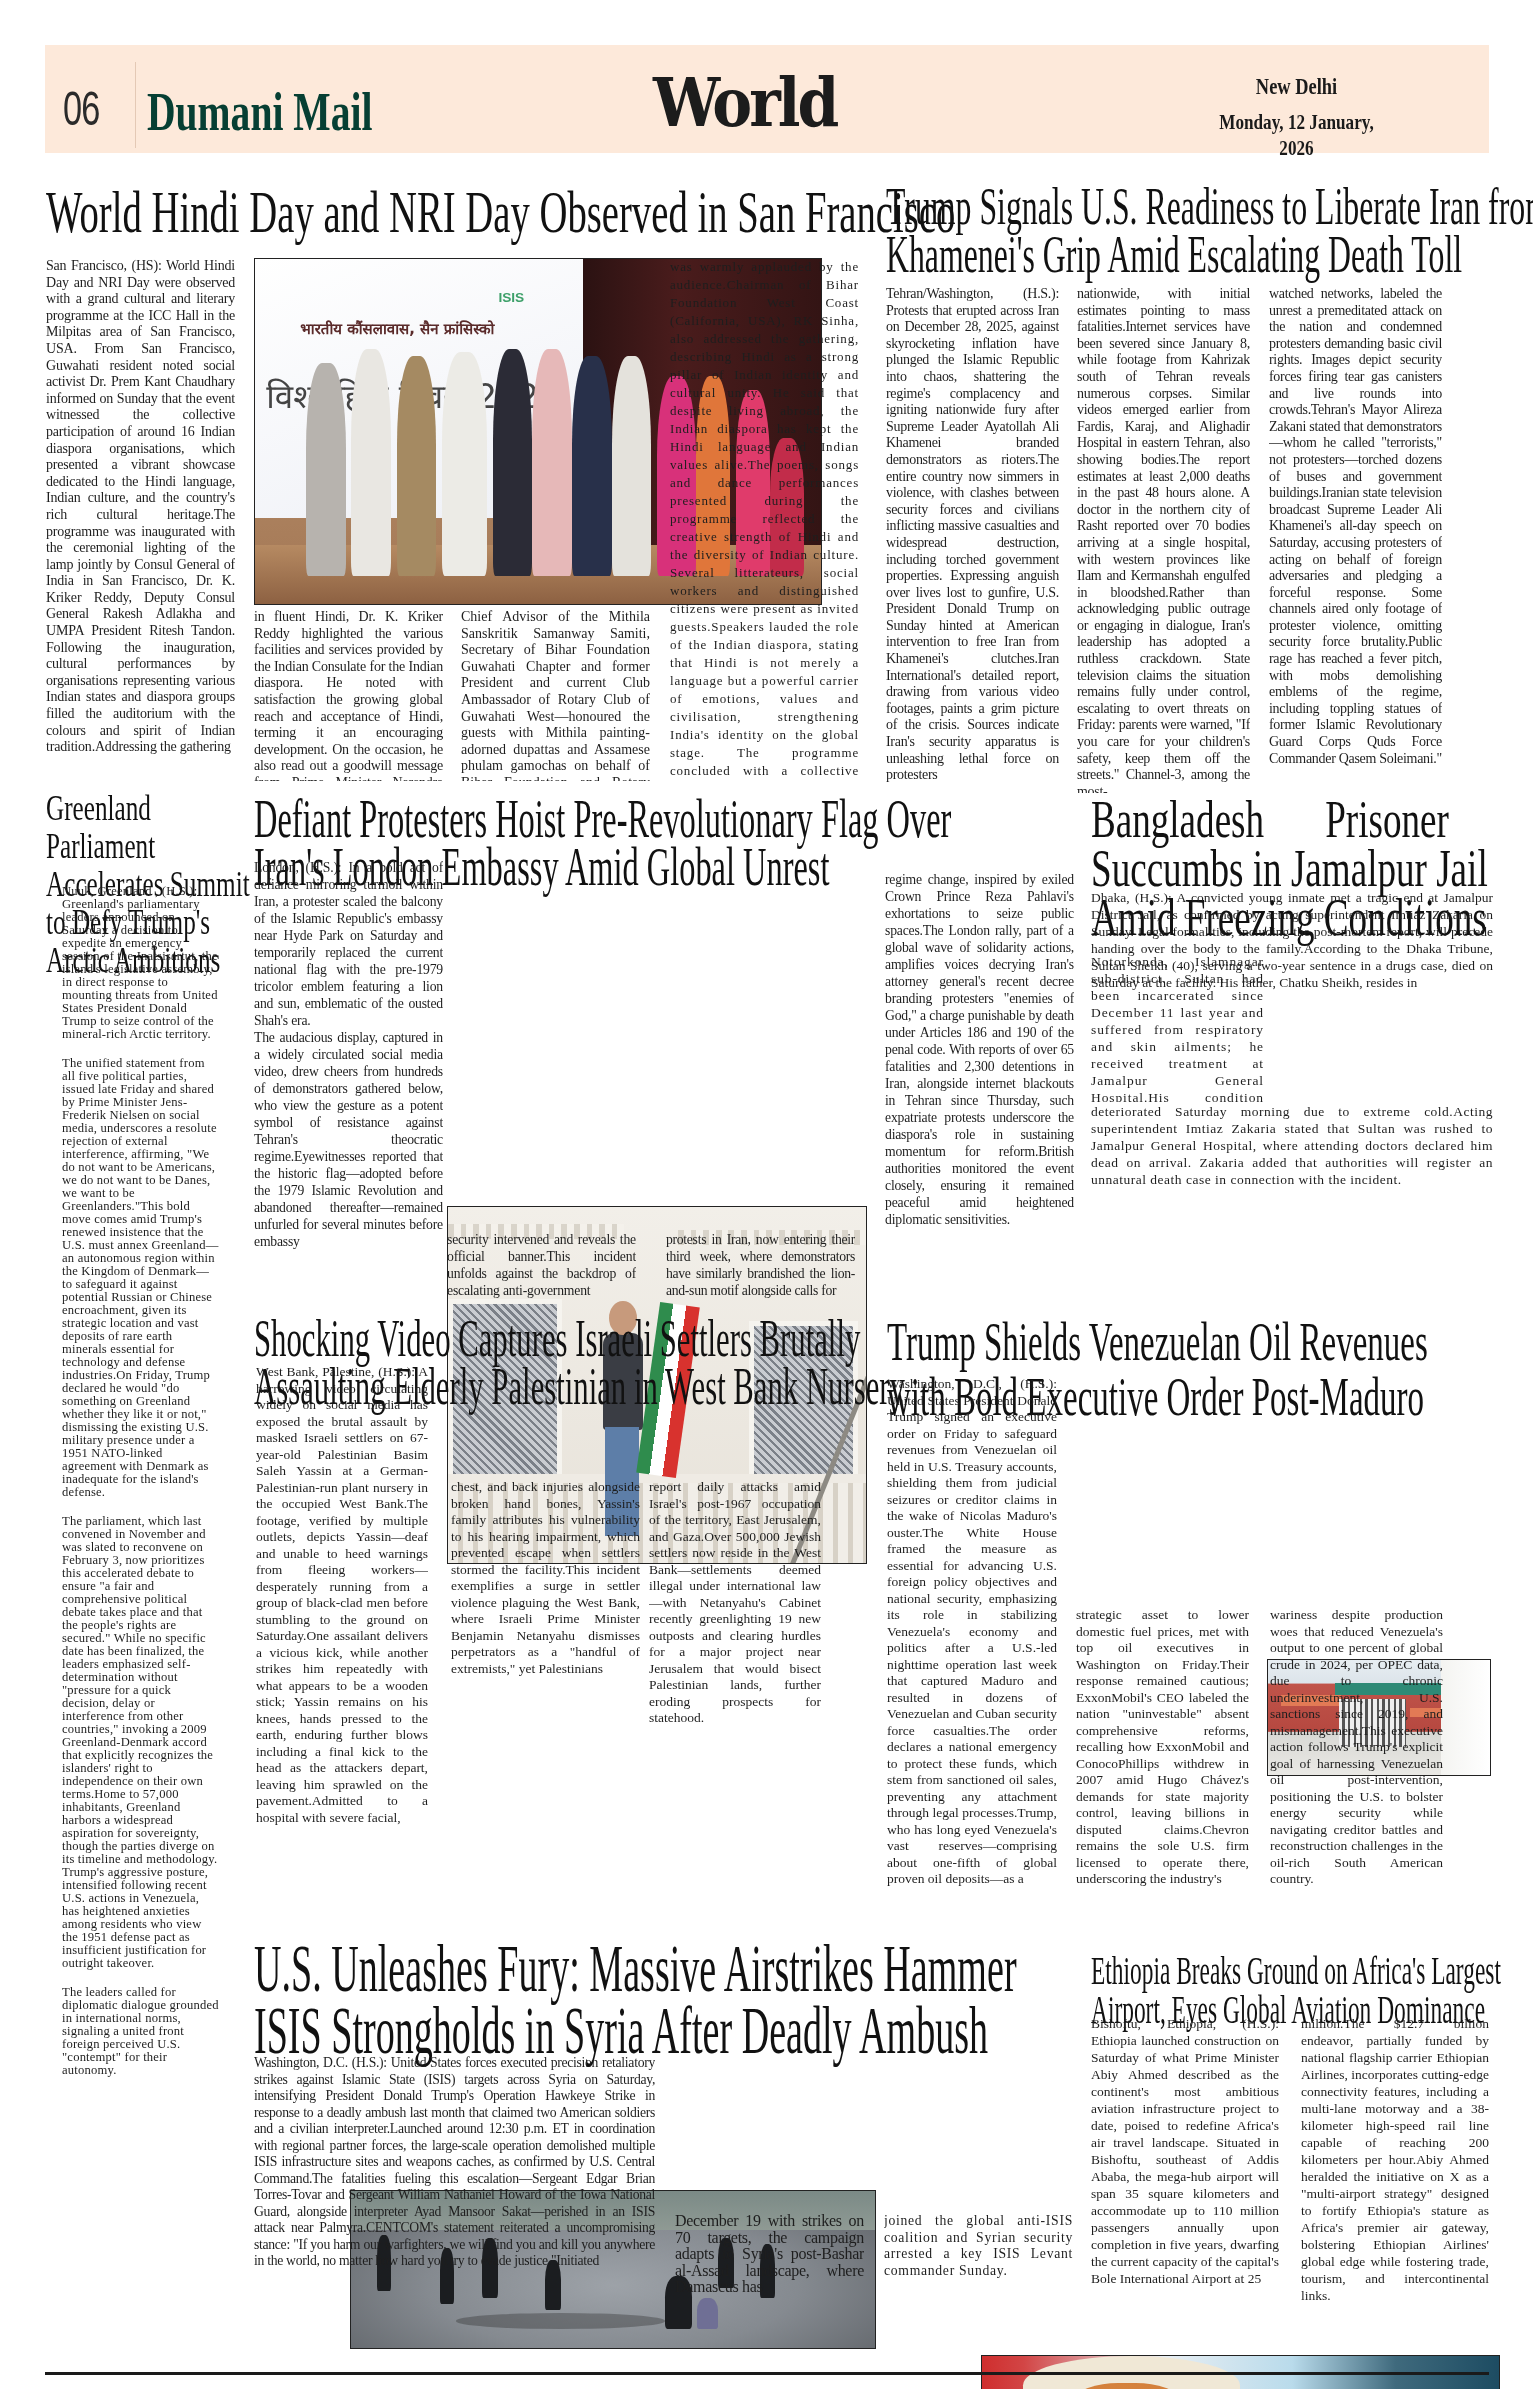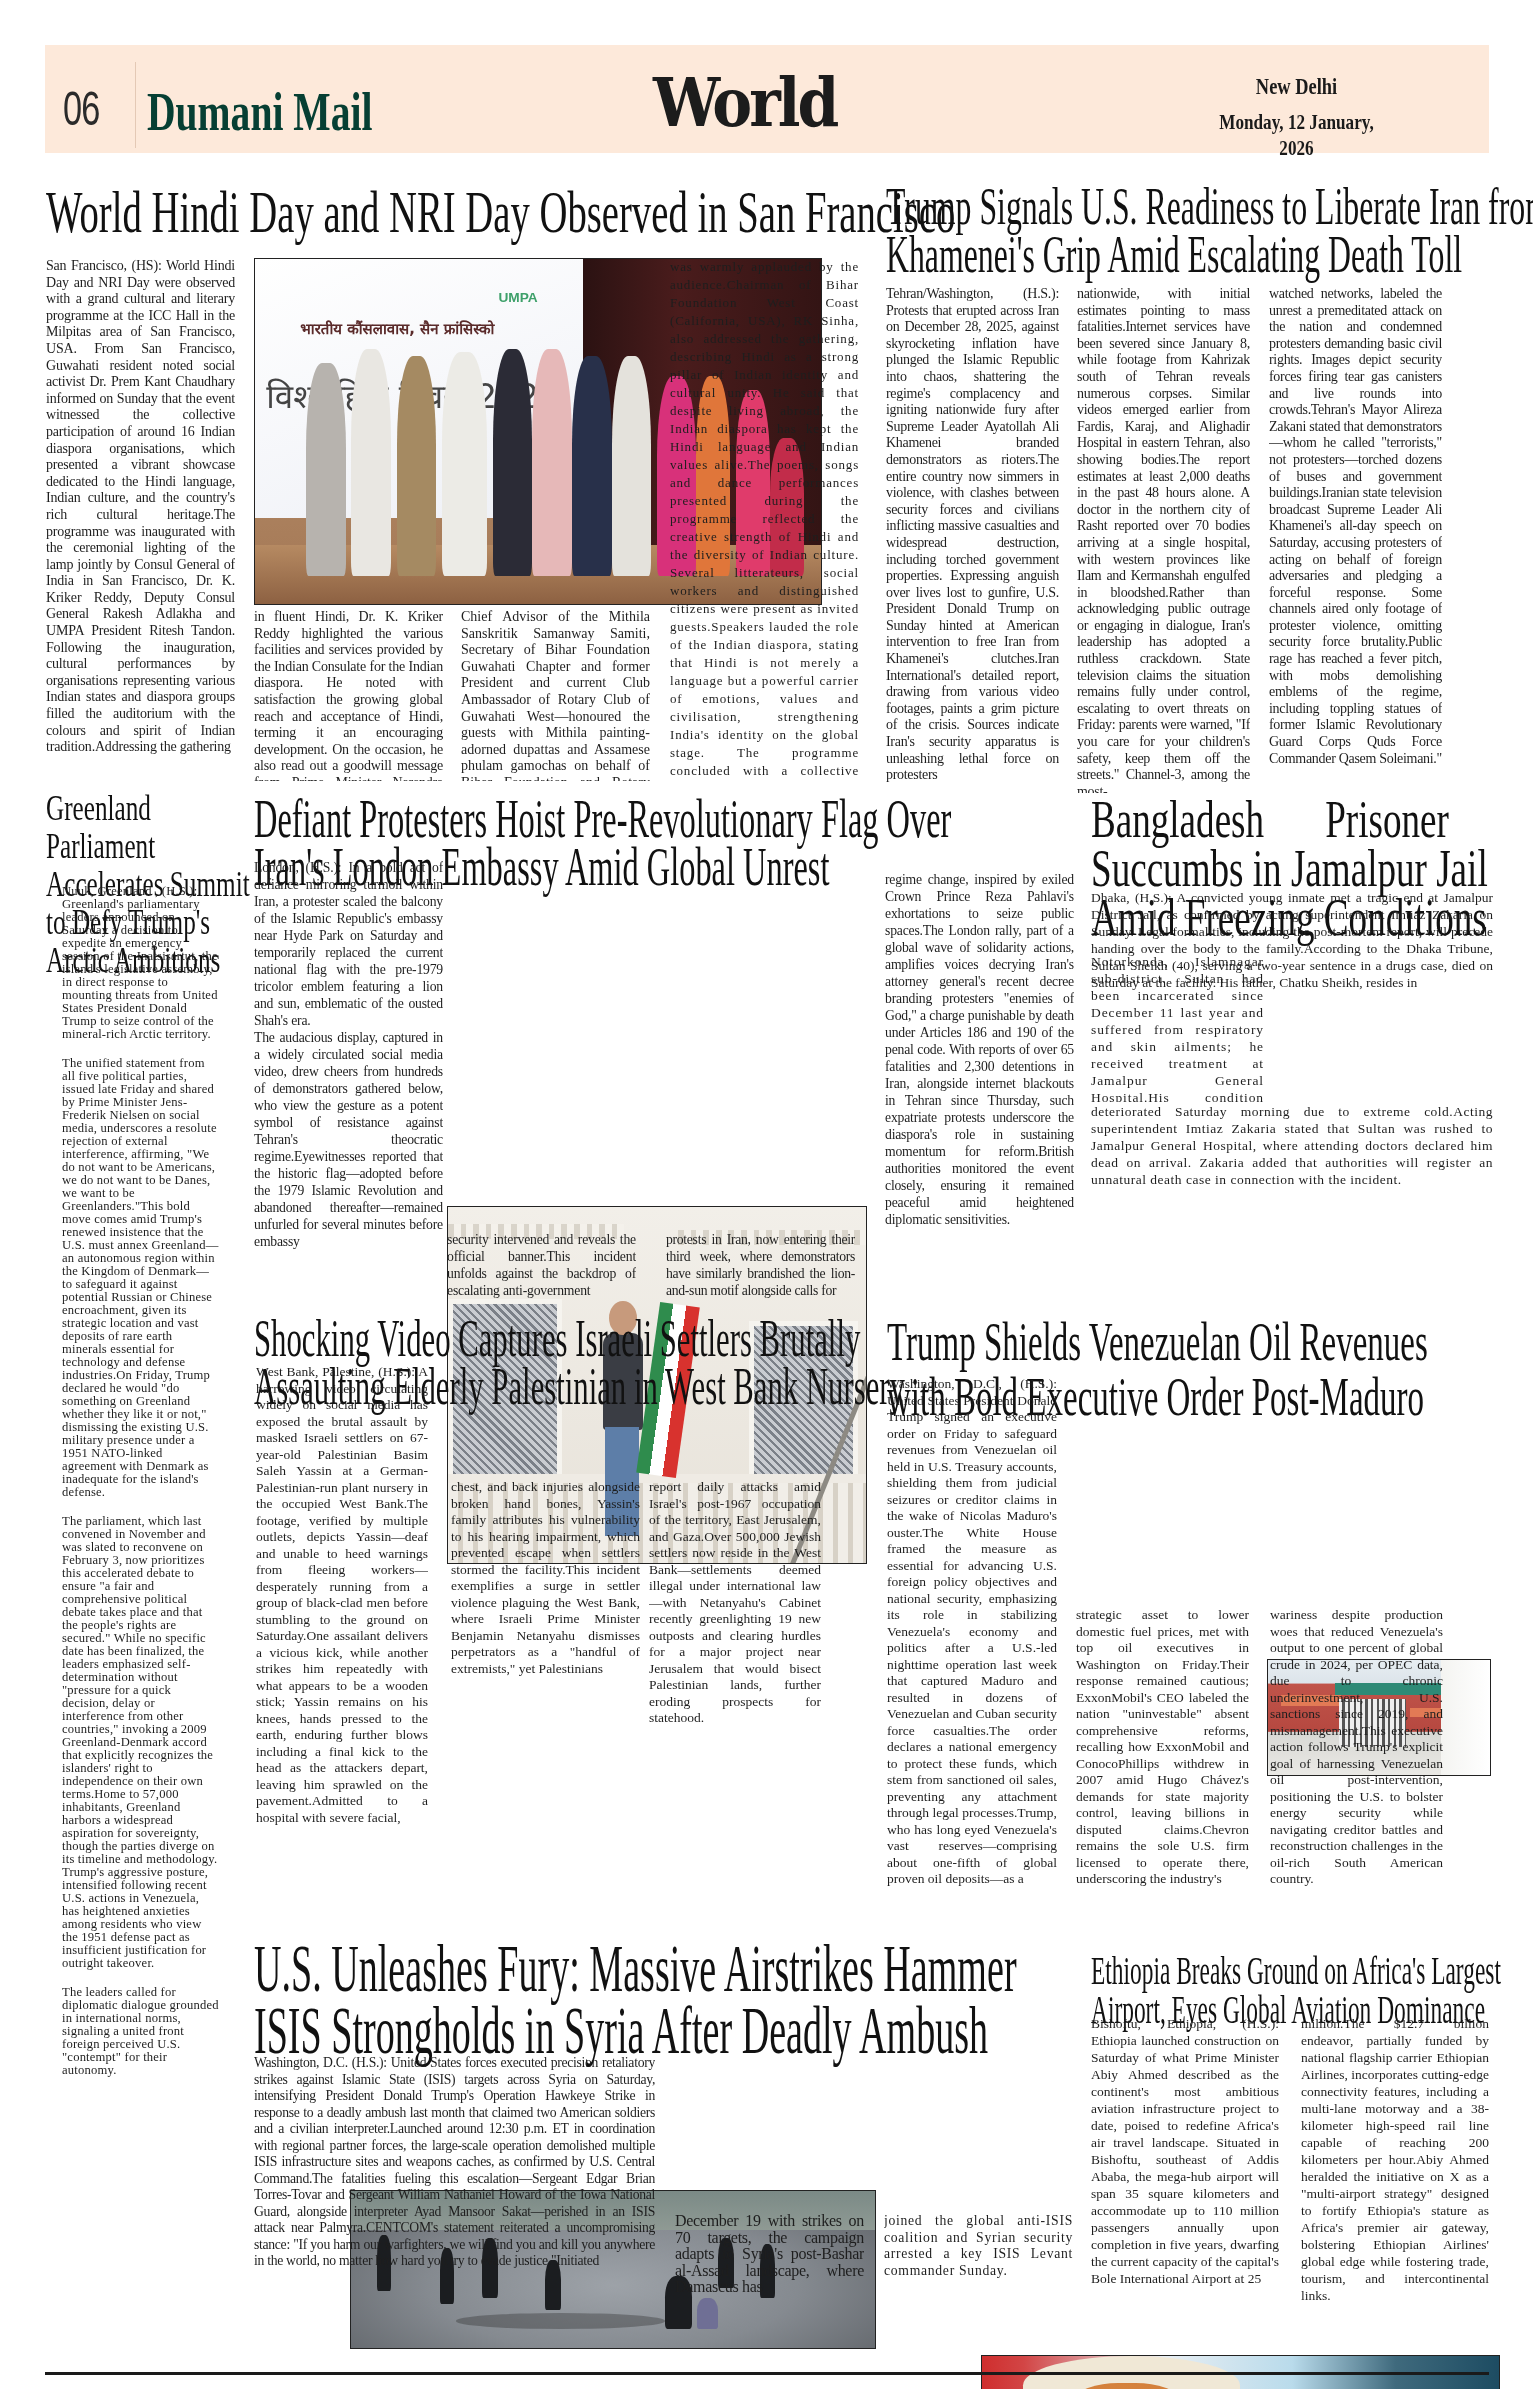--- a/index.html
+++ b/index.html
@@ -75,21 +75,21 @@
 <div class="abs mast-city">New Delhi</div>
 <div class="abs mast-date">Monday, 12 January, 2026</div>
 
 <article>
   <div class="abs hl" style="left:46px; top:182px; font-size:60px; transform: scaleX(0.645);">World Hindi Day and NRI Day Observed in San Francisco</div>
   <div class="abs col" style="left:46px; top:258px; width:189px; height:527px; letter-spacing:-0.2px;">San Francisco, (HS): World Hindi Day and NRI Day were observed with a grand cultural and literary programme at the ICC Hall in the Milpitas area of San Francisco, USA. From San Francisco, Guwahati resident noted social activist Dr. Prem Kant Chaudhary informed on Sunday that the event witnessed the collective participation of around 16 Indian diaspora organisations, which presented a vibrant showcase dedicated to the Hindi language, Indian culture, and the country's rich cultural heritage.The programme was inaugurated with the ceremonial lighting of the lamp jointly by Consul General of India in San Francisco, Dr. K. Kriker Reddy, Deputy Consul General Rakesh Adlakha and UMPA President Ritesh Tandon. Following the inauguration, cultural performances by organisations representing various Indian states and diaspora groups filled the auditorium with the colours and spirit of Indian tradition.Addressing the gathering</div>
   <div class="abs photo ph-hindi" style="left:254px; top:258px; width:568px; height:347px;" title="Dignitaries on stage at World Hindi Day event, ICC Hall, Milpitas">
     <div class="screen"></div>
     <div class="curtain"></div>
     <div class="floor"></div>
-    <div class="upma">UMPA</div>
+    <div class="upma">ISIS</div>
     <div class="hindi-text">भारतीय कौंसलावास, सैन फ्रांसिस्को</div>
     <div class="hindi-big">विश्व हिंदी दिवस 2026</div>
     <div class="fig" style="left:9%;  width:7%; height:62%; background:#b7b3ae;"></div>
     <div class="fig" style="left:17%; width:7%; height:66%; background:#e9e7e2;"></div>
     <div class="fig" style="left:25%; width:7%; height:64%; background:#a58a62;"></div>
     <div class="fig" style="left:33%; width:8%; height:65%; background:#ecebe6;"></div>
     <div class="fig" style="left:42%; width:7%; height:66%; background:#2b2b36;"></div>
     <div class="fig" style="left:49%; width:7%; height:66%; background:#e6b8b8;"></div>
     <div class="fig" style="left:56%; width:7%; height:64%; background:#28304a;"></div>
     <div class="fig" style="left:63%; width:7%; height:64%; background:#e4e2dc;"></div>

